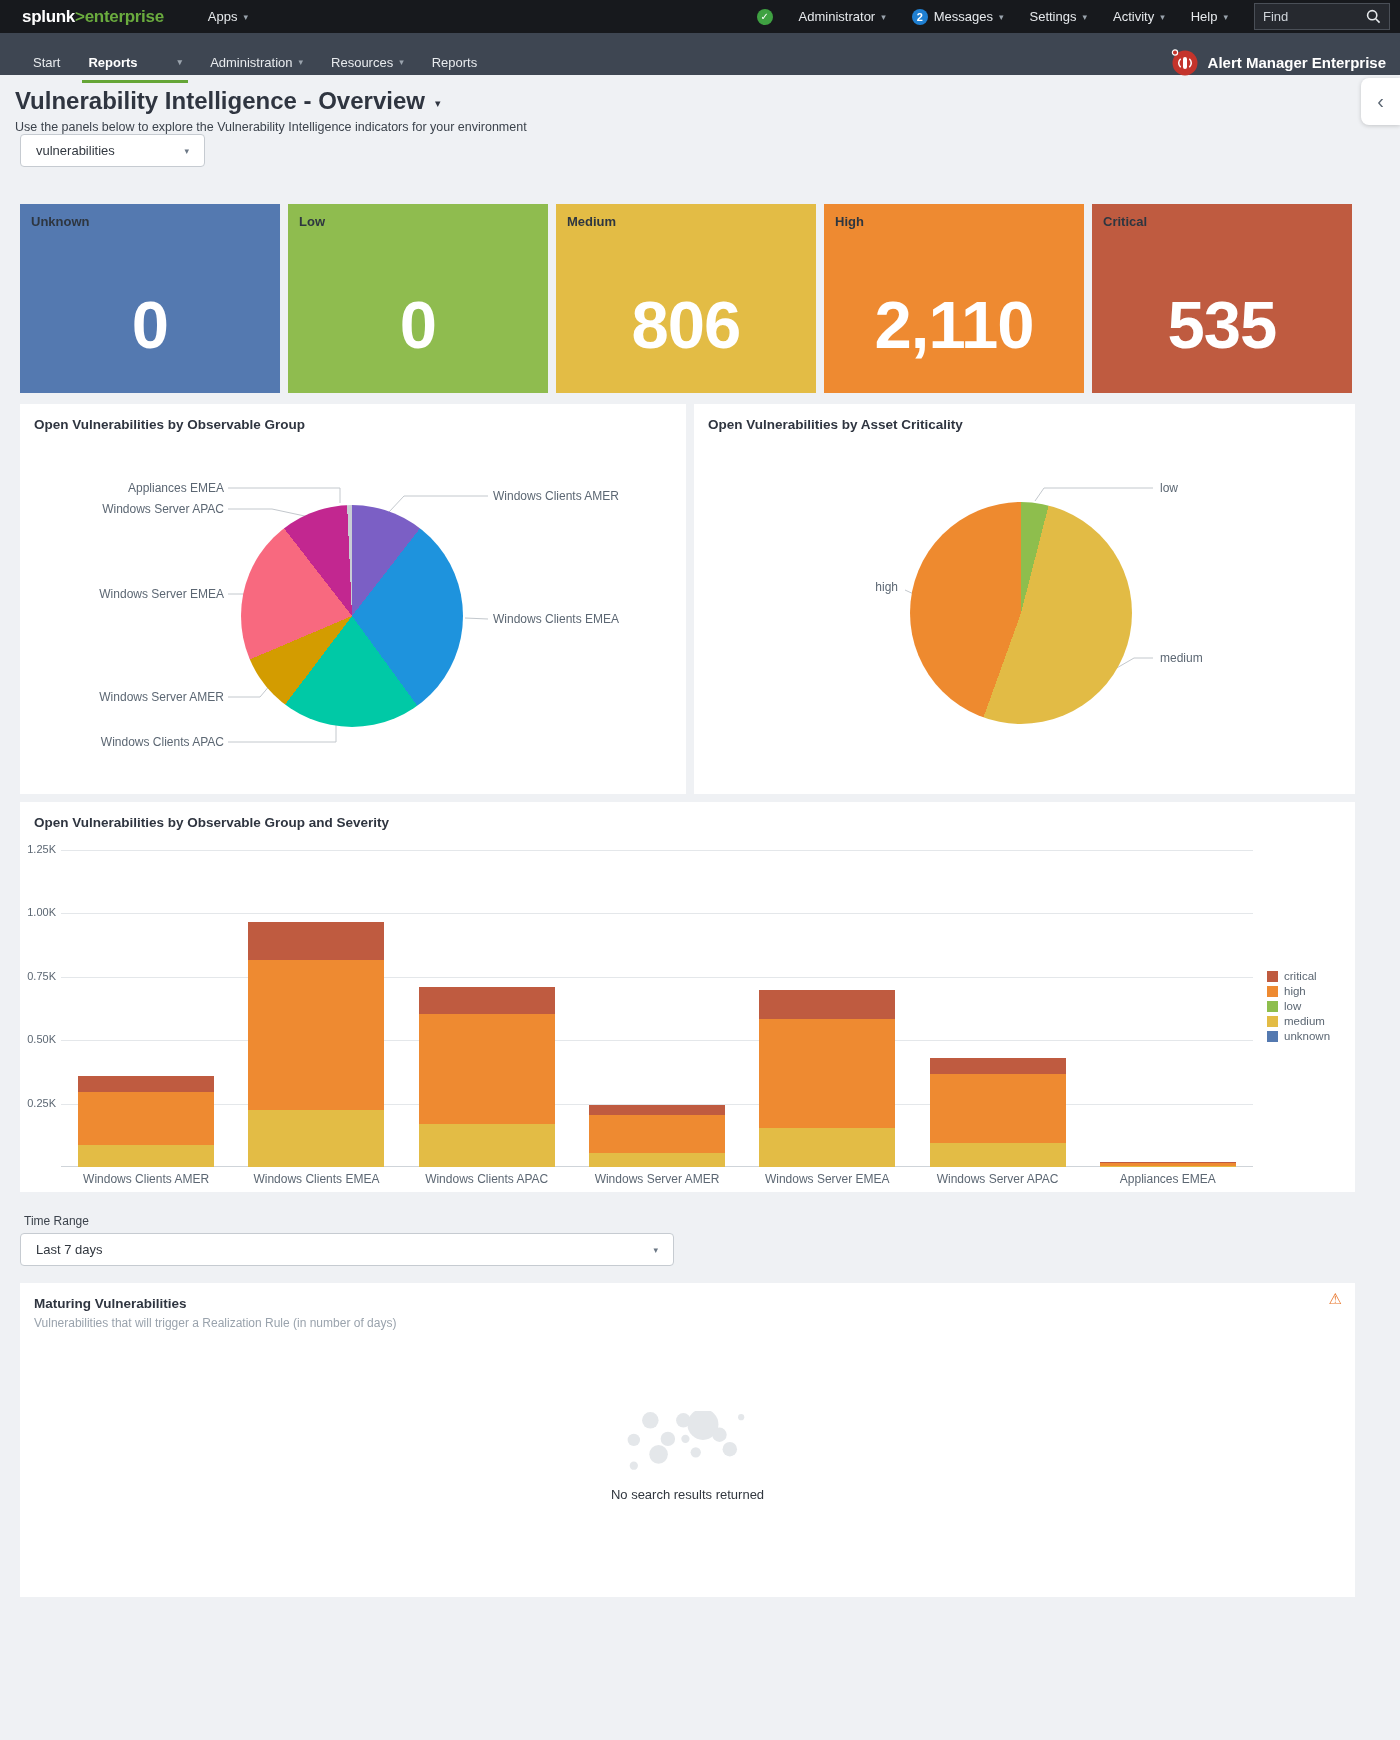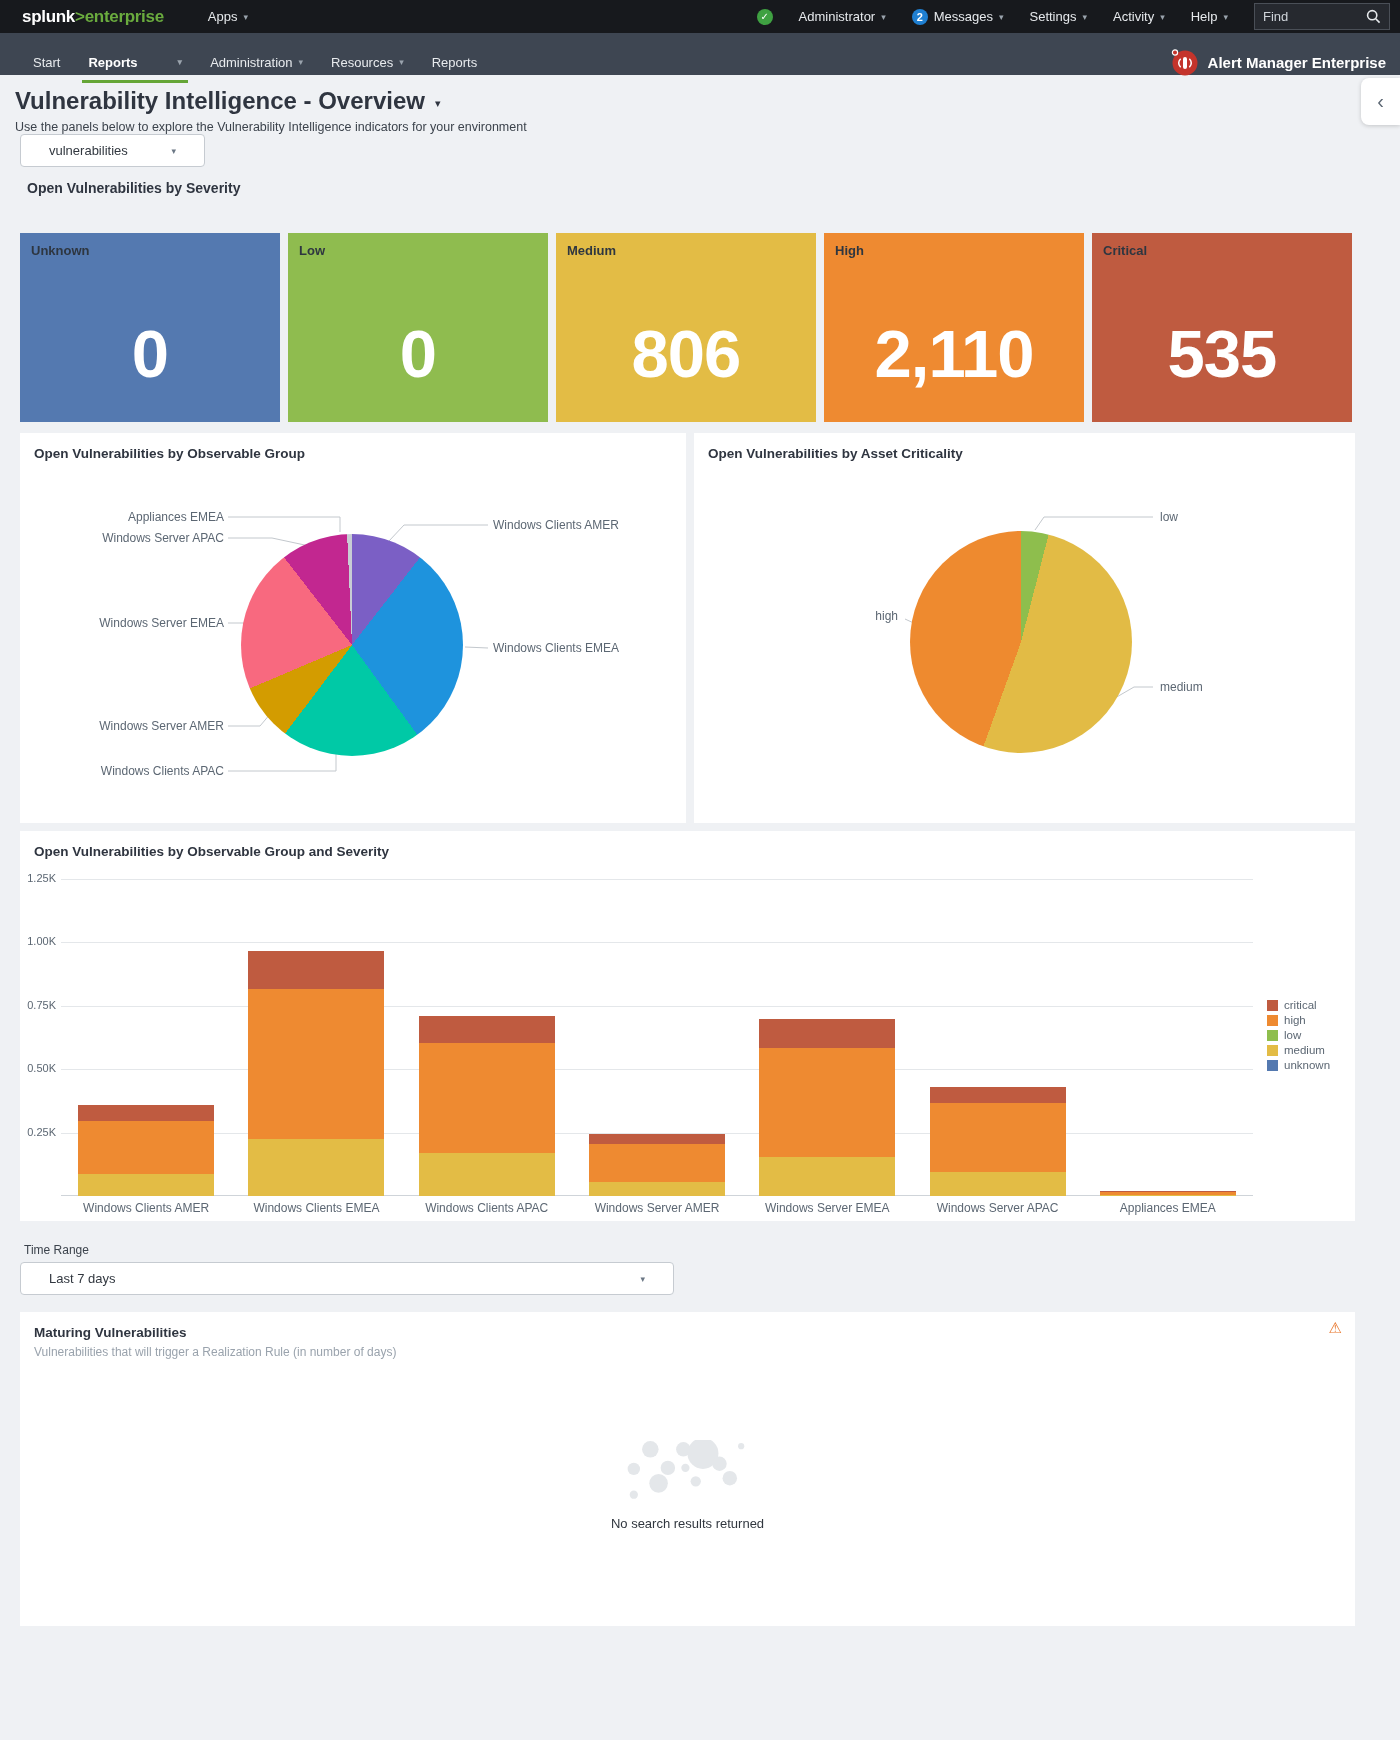--- a/index.html
+++ b/index.html
@@ -32,21 +32,21 @@
   .collapse-btn { position:absolute; right:0; top:78px; width:39px; height:47px; background:#fff; border-radius:8px 0 0 8px; box-shadow:0 1px 4px rgba(0,0,0,.18); display:flex; align-items:center; justify-content:center; font-size:20px; color:#5c6773; cursor:pointer; z-index:5; }
 
   
   .content { padding:12px 45px 0 15px; }
   .page-title-row { display:flex; align-items:center; gap:10px; }
   .page-title { font-size:24px; font-weight:700; color:#2f3540; }
   .page-title-caret { font-size:11px; color:#2f3540; margin-top:4px; }
   .page-subtitle { font-size:12.5px; color:#3c434c; margin-top:5px; }
 
   .field-label { font-size:12px; color:#3c434c; margin:20px 0 5px 9px; }
-  .dropdown { background:#fff; border:1px solid #c6cbd1; border-radius:4px; height:33px; display:flex; align-items:center; justify-content:space-between; padding:0 28px; font-size:13px; color:#31373f; cursor:pointer;gap:28px; }
+  .dropdown { background:#fff; border:1px solid #c6cbd1; border-radius:4px; height:33px; display:flex; align-items:center; justify-content:space-between; padding:0 15px; font-size:13px; color:#31373f; cursor:pointer;gap:28px; }
   .dd-tenant { width:185px; margin-left:5px; }
 
   .tabs { display:flex; margin:24px 0 0 12px; border-bottom:1px solid #d5dade; }
   .tab { font-size:13px; color:#5c6773; padding:6px 13px 8px; cursor:pointer; }
   .tab.active { color:#2f3540; font-weight:700; border-bottom:4px solid #1a7db5; margin-bottom:-1px; }
 
   .section-heading { font-size:14px; font-weight:700; color:#2f3540; margin:13px 0 0 12px; }
 
   
   .kpi-row { display:flex; gap:8px; margin:37px 0 0 5px; }
@@ -173,21 +173,20 @@
     <span class="page-title-caret">▾</span>
   </div>
   <div class="page-subtitle">Use the panels below to explore the Vulnerability Intelligence indicators for your environment</div>
 
   <div class="dropdown dd-tenant">
     <span>vulnerabilities</span>
     <span class="caret" style="color:#6b7785">▾</span>
   </div>
 
 
-  <div class="section-heading">Open Vulnerabilities by Severity</div>
 
   <div class="kpi-row">
     <div class="kpi-tile" style="background: rgb(84, 121, 176);">
       <span class="kpi-label">Unknown</span>
       <span class="kpi-value">0</span>
     </div>
     <div class="kpi-tile" style="background: rgb(143, 188, 79);">
       <span class="kpi-label">Low</span>
       <span class="kpi-value">0</span>
     </div>

